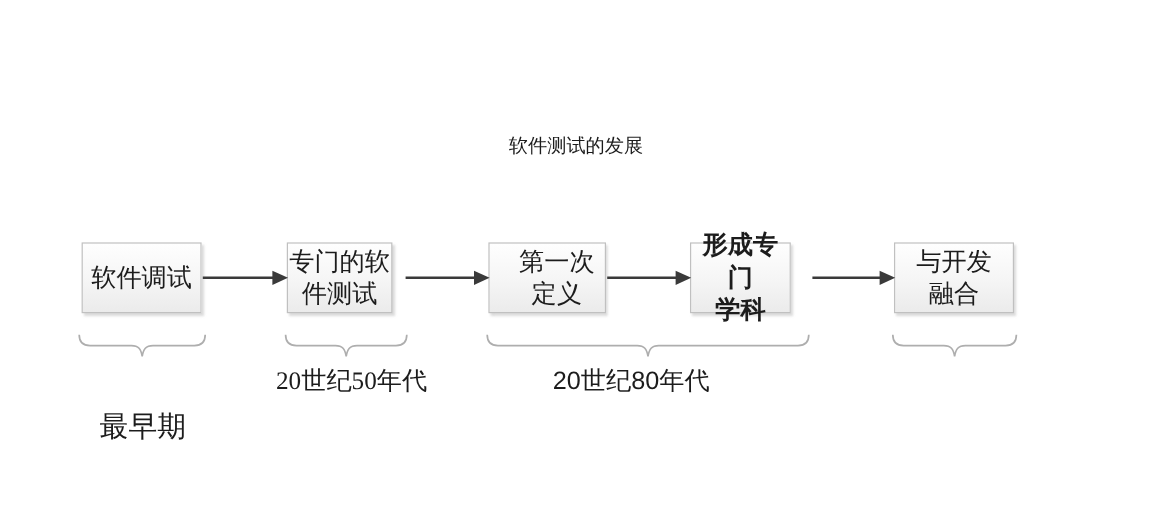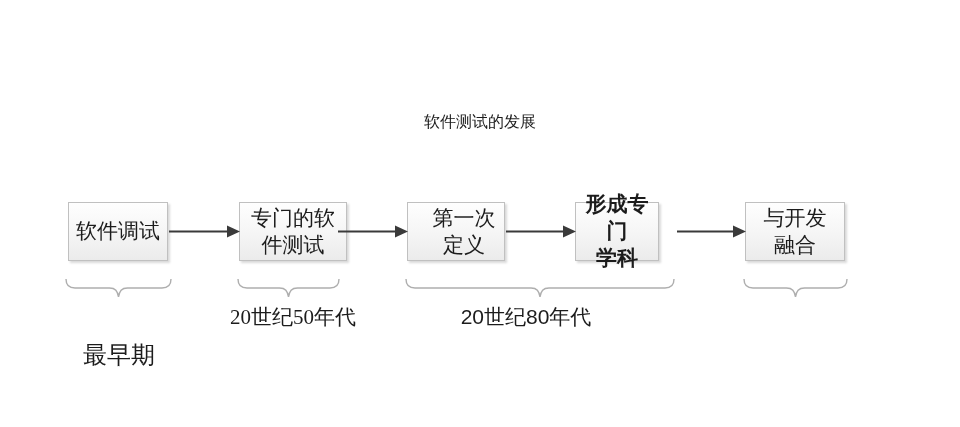--- a/index.html
+++ b/index.html
@@ -42,21 +42,21 @@
     align-items: center;
     justify-content: center;
     text-align: center;
     white-space: pre-line;
     font-family: "Liberation Serif", serif;
     font-size: 21px;
     line-height: 27px;
     color: var(--text);
   }
   .b0 { left: 68px;  width: 100px; text-align: right; }
-  .b1 { left: 239px; width: 108px;  }
+  .b1 { left: 239px; width: 88px;  }
   .b2 { left: 407px; width: 98px; padding-left: 16px;  }
   .b3 { left: 575px; width: 84px; font-weight: bold; }
   .b4 { left: 745px; width: 100px; }
   .overlay {
     position: absolute;
     top: 0; left: 0;
     width: 960px;
     height: 427px;
   }
   .al { stroke: var(--arrow); stroke-width: 2.2; }

